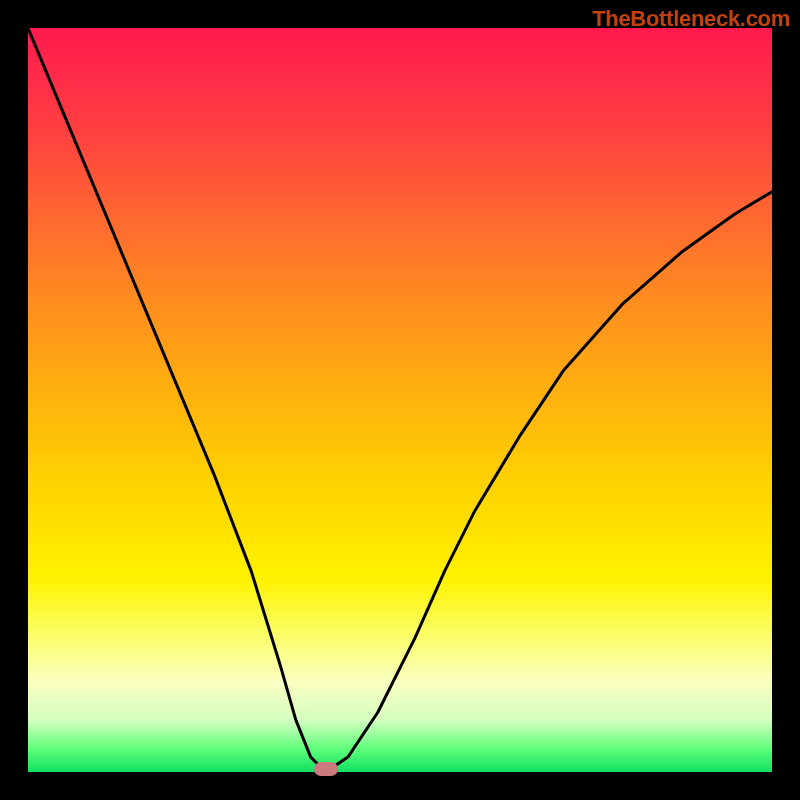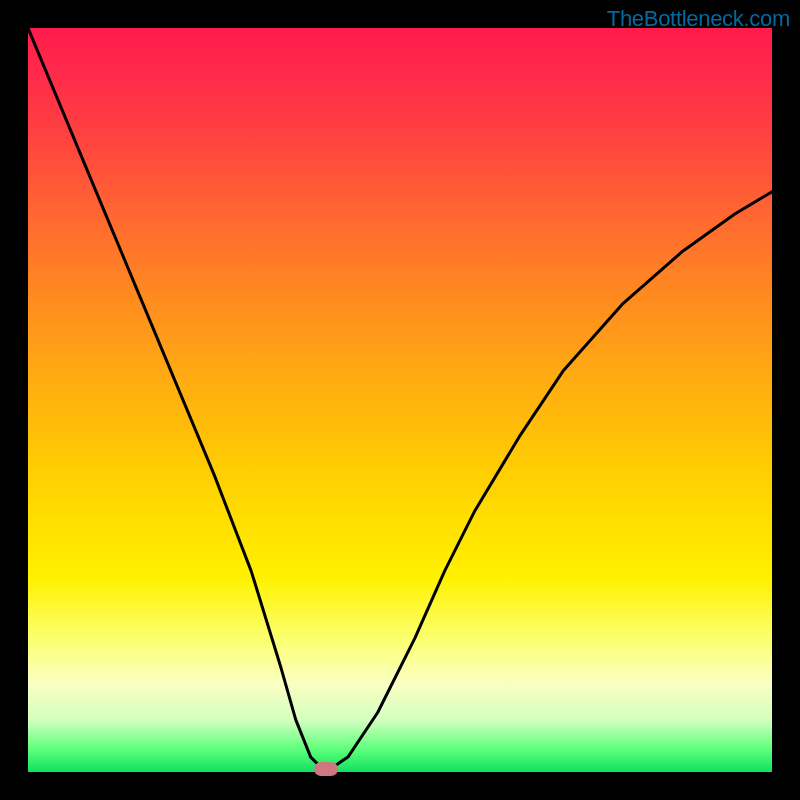--- a/index.html
+++ b/index.html
@@ -26,23 +26,23 @@
       #fff200 74%,
       #fbff6e 82%,
       #faffc2 88%,
       #d4ffc0 93%,
       #5cff7a 97%,
       #10e060 100%);
   }
   .watermark {
     position: absolute;
     top: 6px; right: 10px;
-    color: #0369a1;
+    color: #c2410c;
     font-size: 22px;
-    font-weight: 400;
+    font-weight: 700;
     letter-spacing: -0.3px;
   }
   .marker {
     position: absolute;
     width: 24px; height: 14px;
     border-radius: 8px;
     background: #cc7a80;
   }
   svg.curve {
     position: absolute;

